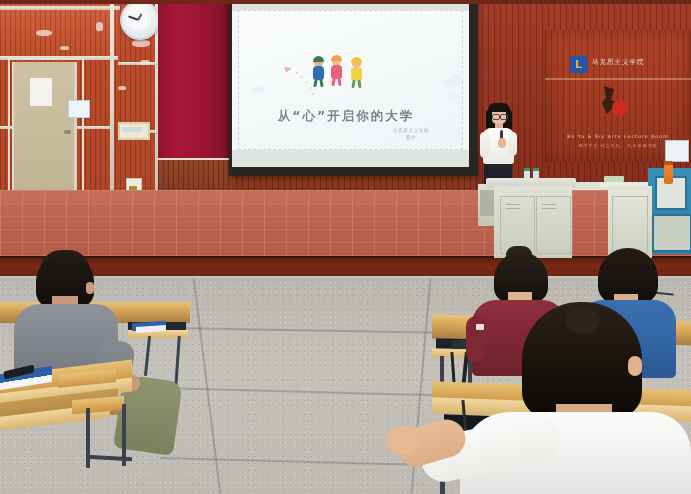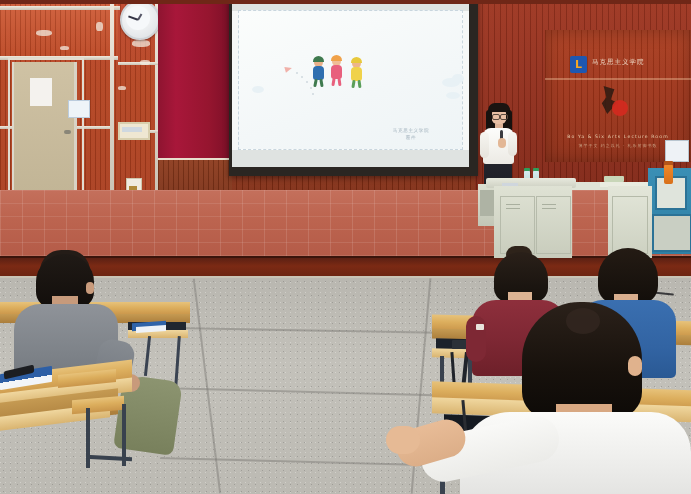--- a/index.html
+++ b/index.html
@@ -389,20 +389,21 @@
     <div class="leg" style="left:338px;top:78px;background:#e8607d;transform:rotate(-8deg);"></div>
   </div>
   <div class="kid">
     <div class="head" style="left:352px;top:59px;background:#ecb58c;"></div>
     <div class="abs" style="left:351px;top:57px;width:11px;height:6px;border-radius:6px 6px 0 0;background:#e8c93c;"></div>
     <div class="body" style="left:351px;top:67px;background:#f0d24a;"></div>
     <div class="leg" style="left:352px;top:80px;background:#5a9e5a;transform:rotate(10deg);"></div>
     <div class="leg" style="left:358px;top:80px;background:#5a9e5a;transform:rotate(-8deg);"></div>
   </div>
 
+  <div id="slide-title">从“心”开启你的大学</div>
   <div id="slide-sub1">马克思主义学院</div>
   <div id="slide-sub2">覆件</div>
 
   <div class="abs" id="banner"></div>
   <div class="abs" id="banner-divider"></div>
   <div class="abs" id="logo-mark">
     <span id="logo-glyph">L</span>
   </div>
   <div class="abs" id="logo-text">马克思主义学院</div>
   <div class="abs" id="seal-ink"></div>

